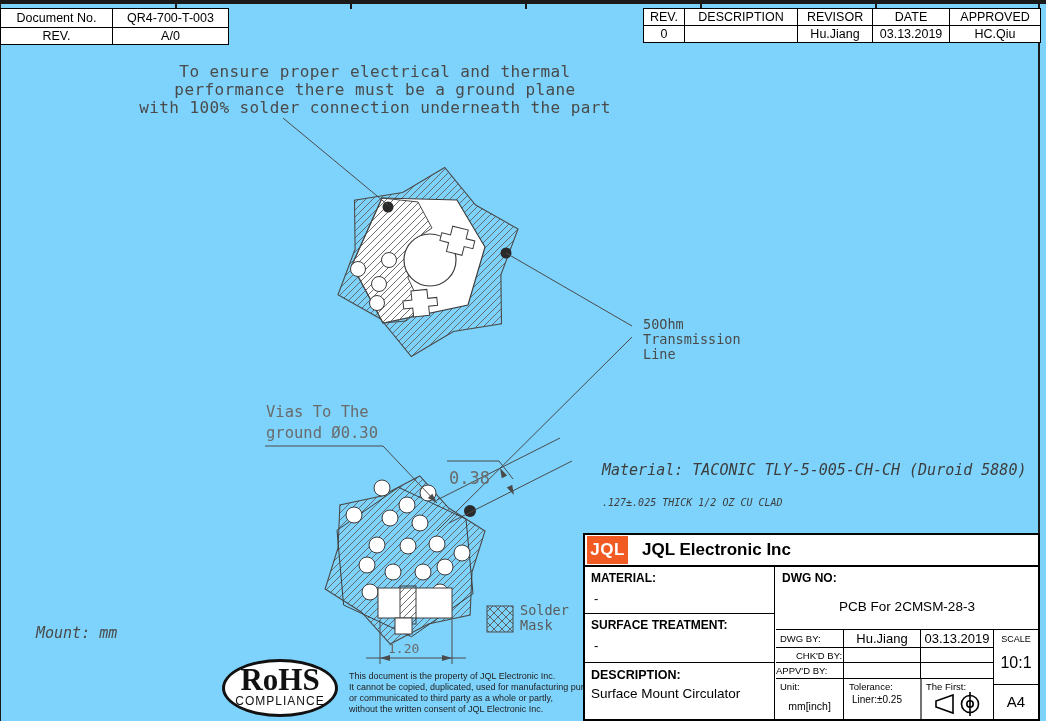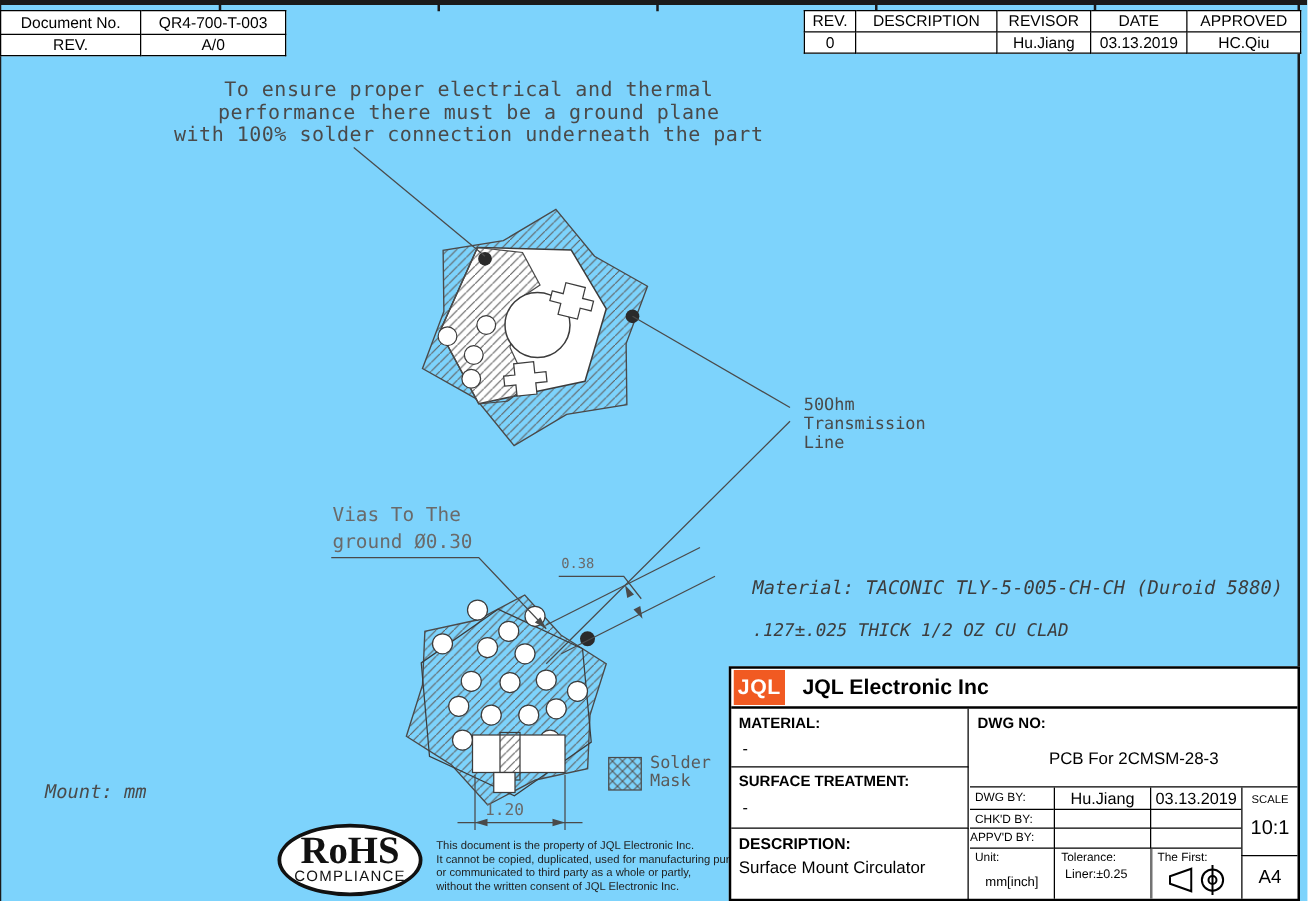--- a/index.html
+++ b/index.html
@@ -156,26 +156,26 @@
     <div>50Ohm</div>
     <div>Transmission</div>
     <div>Line</div>
   </div>
 
   <div class="abs mono" style="left:266px;top:402px;font-size:15.5px;line-height:21px;color:#6a6a6a;">
     <div>Vias To The</div>
     <div>ground Ø0.30</div>
   </div>
 
-  <div class="abs mono" style="left:449px;top:444px;font-size:11px;color:#6a6a6a;">0.38</div>
+  <div class="abs mono" style="left:449px;top:468px;font-size:17px;color:#6a6a6a;">0.38</div>
 
   <div class="abs mono" style="left:388px;top:641px;font-size:13px;color:#6a6a6a;">1.20</div>
 
   <div class="abs mono ital" style="left:602px;top:461px;font-size:15px;color:#3d3d3d;">Material: TACONIC TLY-5-005-CH-CH (Duroid 5880)</div>
-  <div class="abs mono ital" style="left:602px;top:497px;font-size:14px;color:#3d3d3d;">.127±.025 THICK 1/2 OZ CU CLAD</div>
+  <div class="abs mono ital" style="left:602px;top:497px;font-size:10px;color:#3d3d3d;">.127±.025 THICK 1/2 OZ CU CLAD</div>
 
   <div class="abs mono ital" style="left:36px;top:624px;font-size:15px;color:#4a4a4a;">Mount:  mm</div>
 
   <svg class="abs" style="left:486px;top:605px;" width="28" height="28" viewBox="0 0 28 28">
     <defs>
       <pattern id="xh" width="8" height="8" patternUnits="userSpaceOnUse">
         <line x1="0" y1="8" x2="8" y2="0" stroke="#555" stroke-width="0.9"></line>
         <line x1="0" y1="0" x2="8" y2="8" stroke="#555" stroke-width="0.9"></line>
       </pattern>
     </defs>
@@ -220,21 +220,21 @@
 
   <div class="tb-cell" style="left:776px;top:567px;width:262px;height:63px;border-bottom:1px solid #000;">
     <div style="font-weight:bold;font-size:12px;padding:4px 0 0 6px;">DWG NO:</div>
     <div style="font-size:13.5px;text-align:center;padding-top:14px;">PCB For 2CMSM-28-3</div>
   </div>
 
   <div class="tb-cell lbl-sm" style="left:776px;top:630px;width:67px;height:18px;border-bottom:1px solid #000;padding:3px 0 0 4px;">DWG BY:</div>
   <div class="tb-cell" style="left:843px;top:630px;width:77px;height:18px;border-left:1px solid #000;border-bottom:1px solid #000;font-size:13px;text-align:center;padding-top:1px;">Hu.Jiang</div>
   <div class="tb-cell" style="left:920px;top:630px;width:73px;height:18px;border-left:1px solid #000;border-bottom:1px solid #000;font-size:13px;text-align:center;padding-top:1px;">03.13.2019</div>
 
-  <div class="tb-cell lbl-sm" style="left:776px;top:648px;width:67px;height:15px;border-bottom:1px solid #000;padding:2px 0 0 4px;">CHK'D BY:</div>
+  <div class="tb-cell lbl-sm" style="left:776px;top:648px;width:67px;height:15px;border-bottom:1px solid #000;padding:2px 0 0 20px;">CHK'D BY:</div>
   <div class="tb-cell" style="left:843px;top:648px;width:77px;height:15px;border-left:1px solid #000;border-bottom:1px solid #000;"></div>
   <div class="tb-cell" style="left:920px;top:648px;width:73px;height:15px;border-left:1px solid #000;border-bottom:1px solid #000;"></div>
 
   <div class="tb-cell lbl-sm" style="left:776px;top:663px;width:67px;height:16px;border-bottom:1px solid #000;padding:2px 0 0 0;">APPV'D BY:</div>
   <div class="tb-cell" style="left:843px;top:663px;width:77px;height:16px;border-left:1px solid #000;border-bottom:1px solid #000;"></div>
   <div class="tb-cell" style="left:920px;top:663px;width:73px;height:16px;border-left:1px solid #000;border-bottom:1px solid #000;"></div>
 
   <div class="tb-cell" style="left:993px;top:630px;width:45px;height:55px;border-left:1px solid #000;border-bottom:1px solid #000;text-align:center;">
     <div style="font-size:9px;padding-top:4px;">SCALE</div>
     <div style="font-size:16px;padding-top:10px;">10:1</div>

